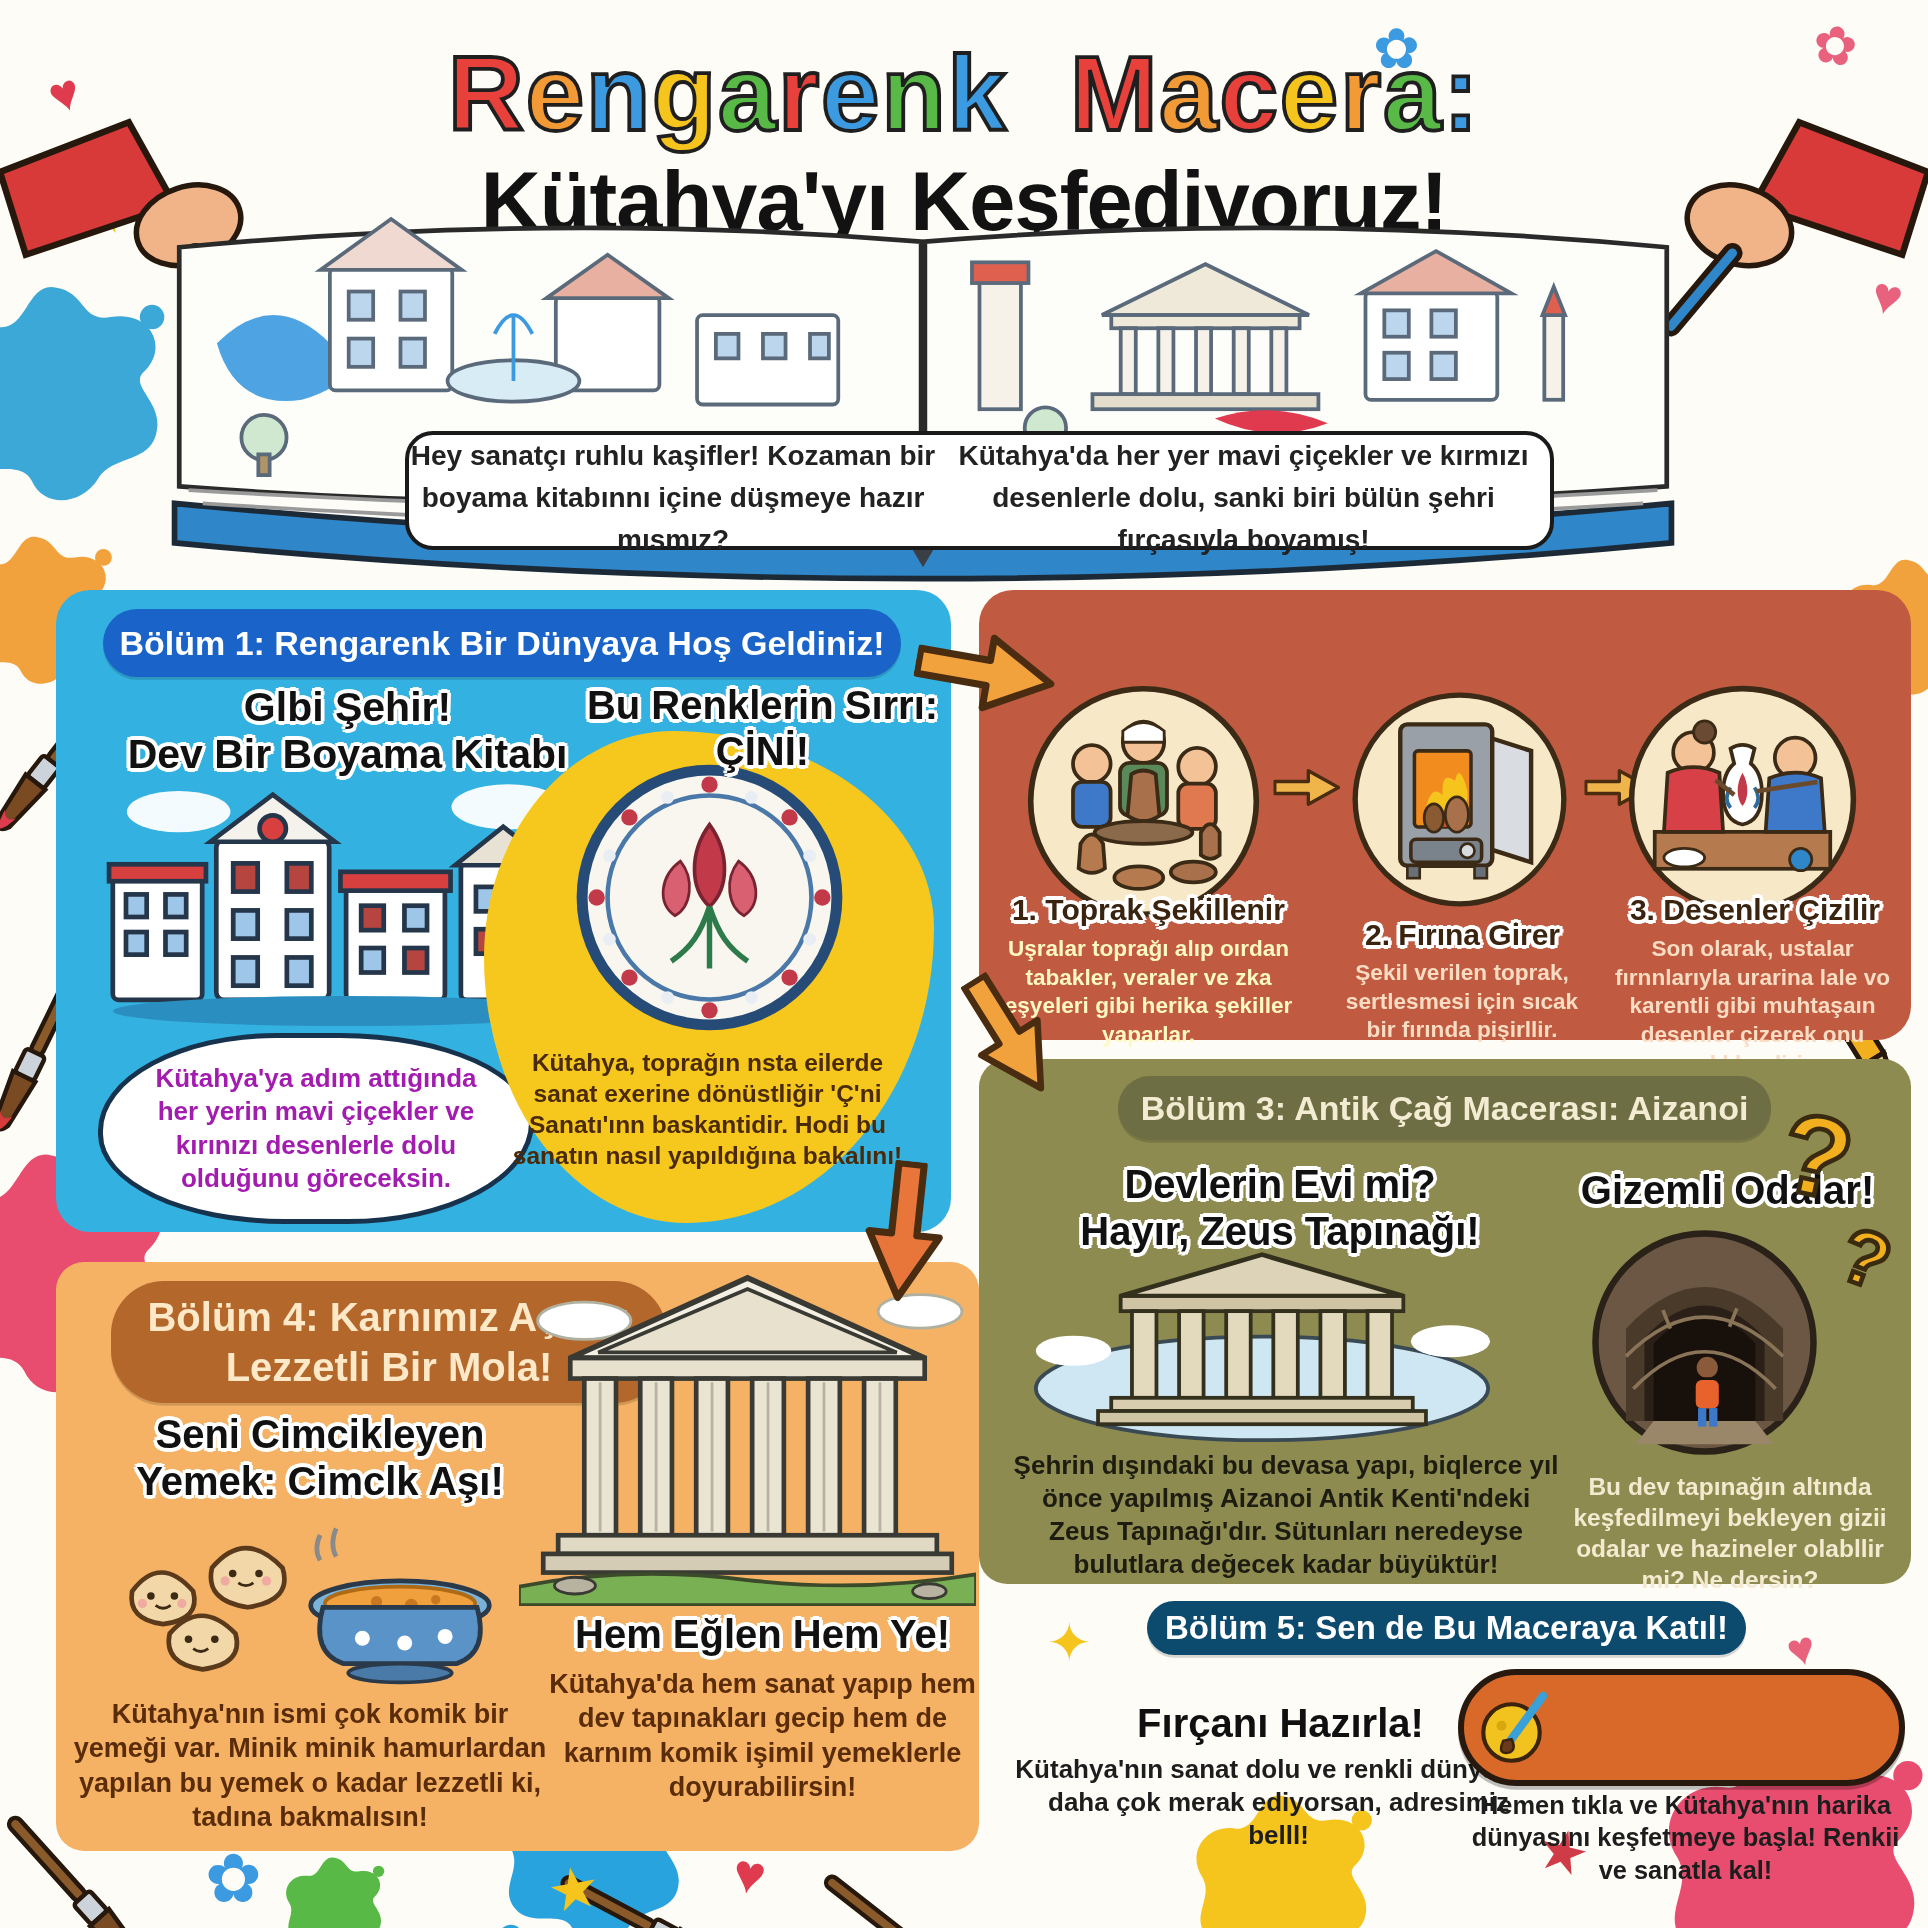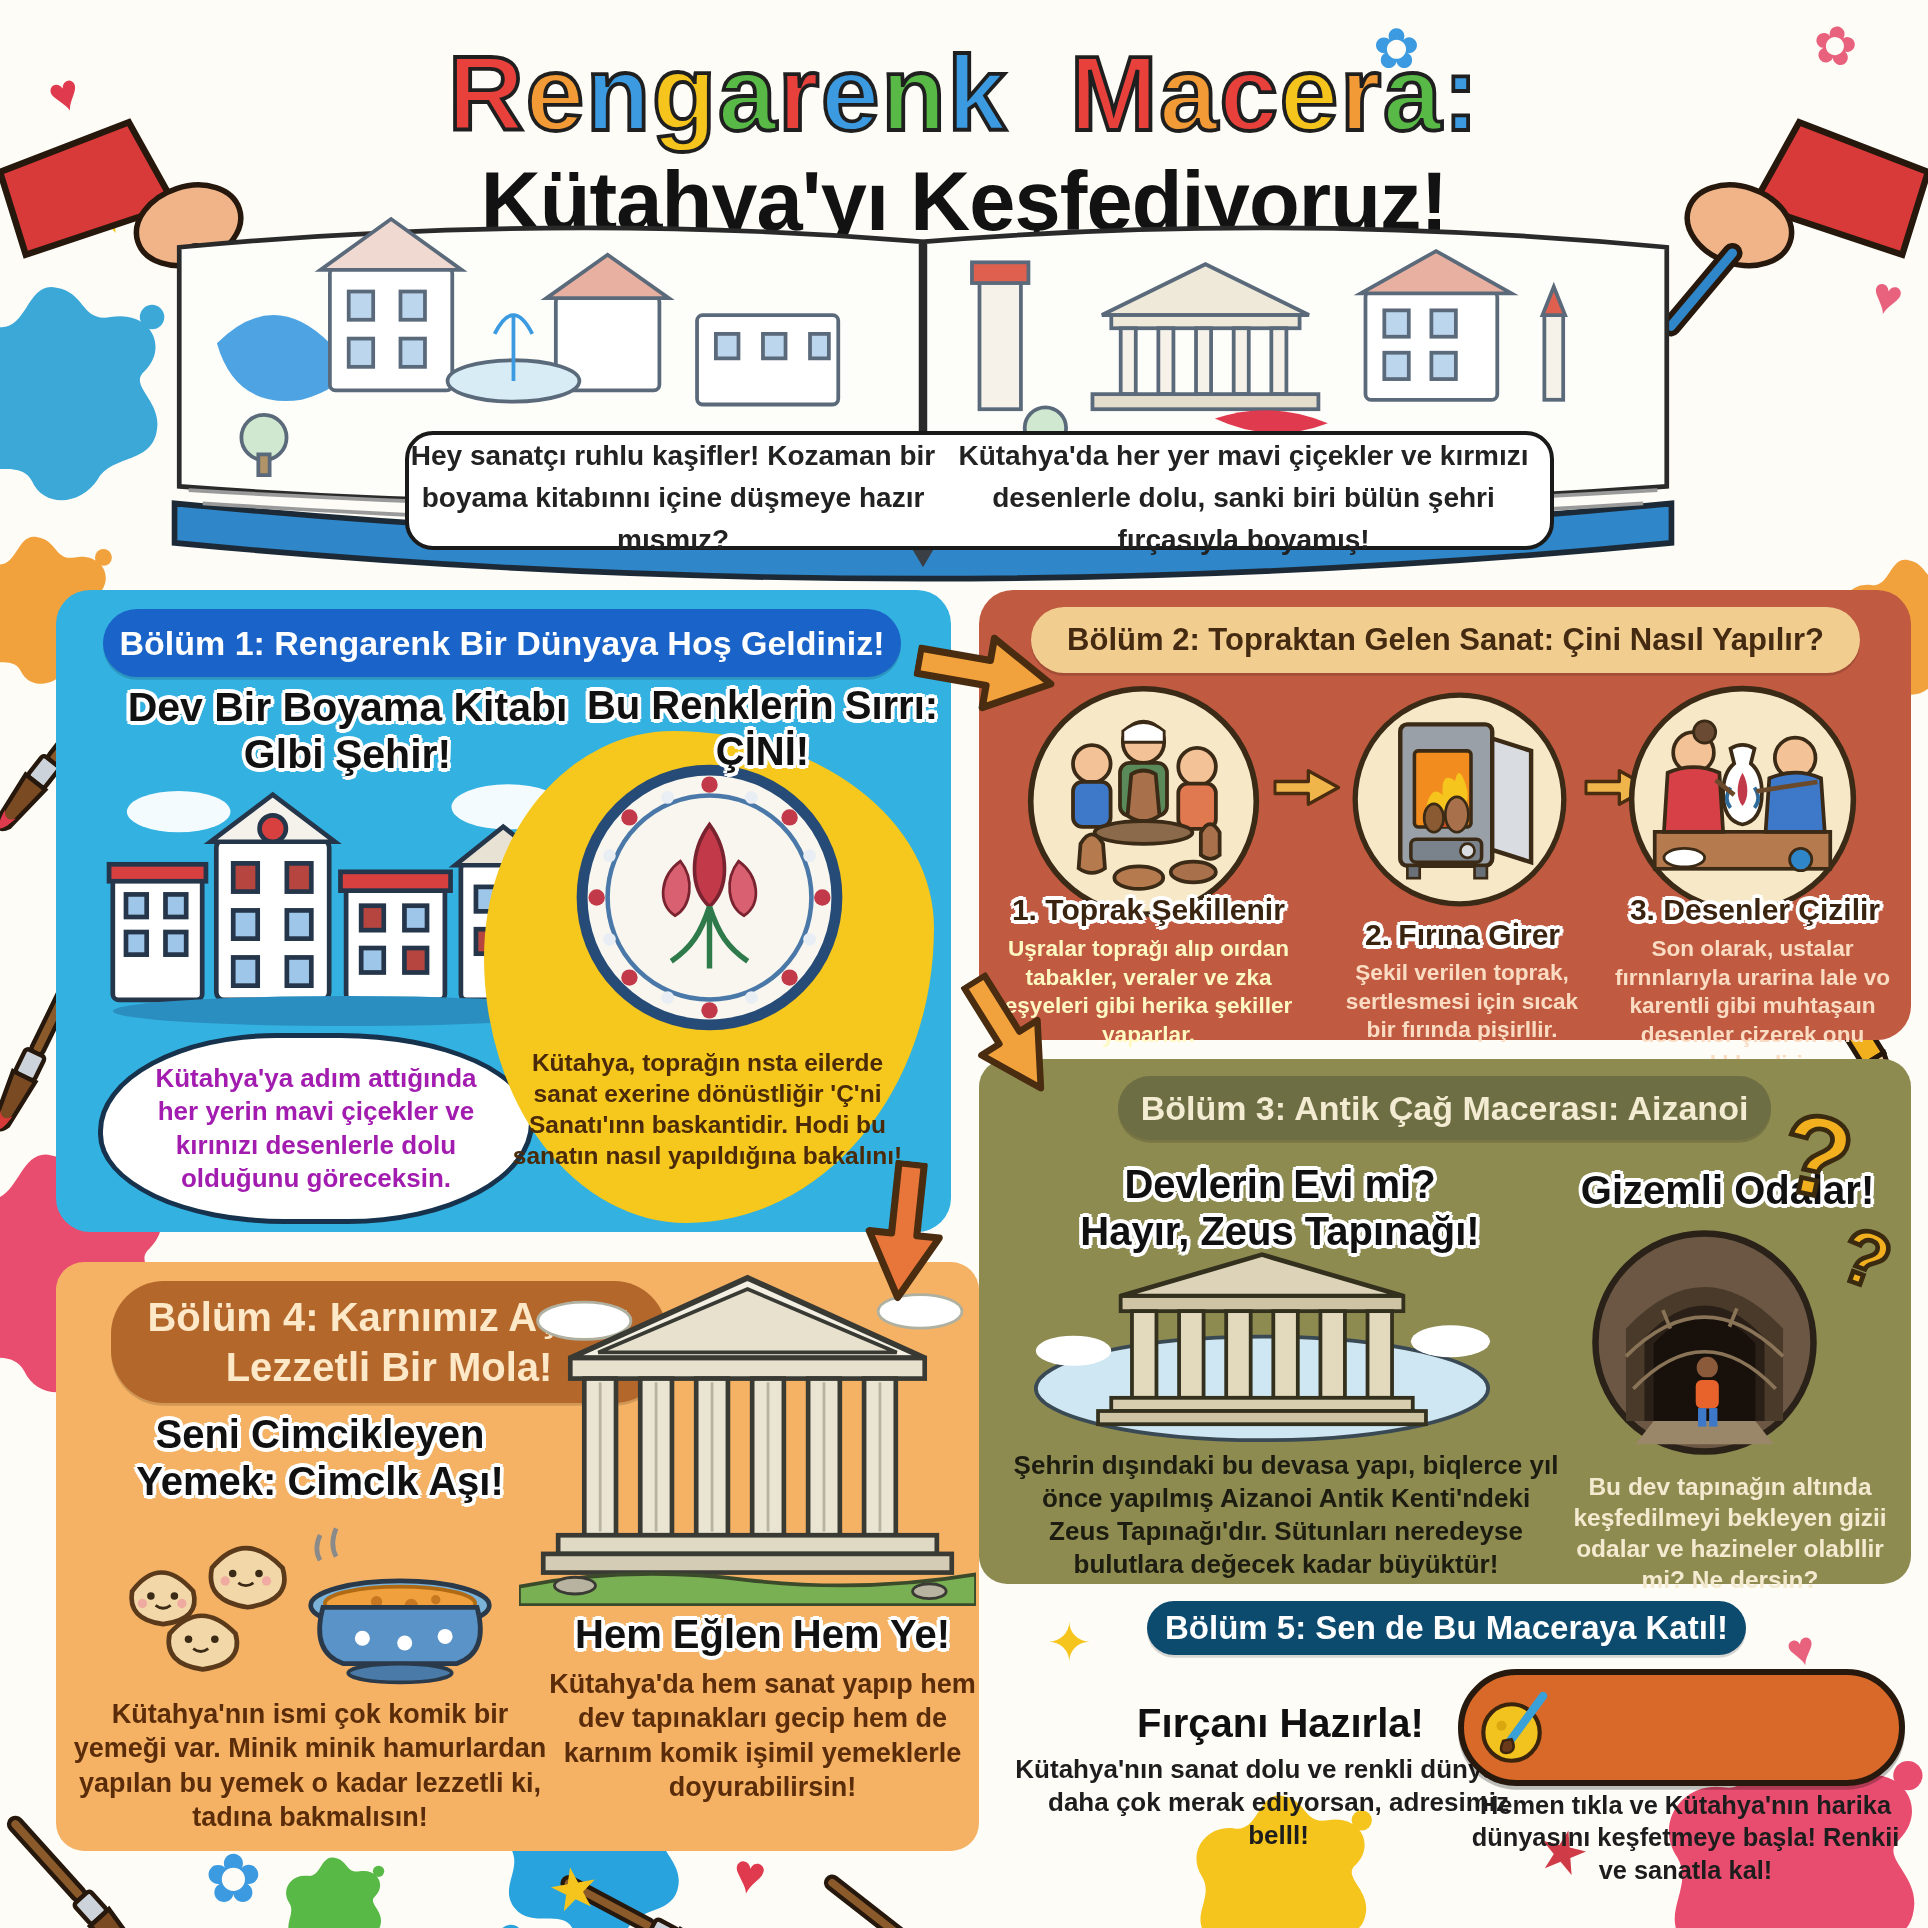--- a/index.html
+++ b/index.html
@@ -209,22 +209,22 @@
     </svg>
   <svg class="abs" style="left:834px;top:1188px;width:141px;height:87px;color:#e8763a;transform:rotate(96deg);z-index:5" viewBox="0 0 150 92" width="141" height="87">
       <use href="#sym-arrow"></use>
     </svg>
 
   <div class="panel" style="left:56px;top:590px;width:895px;height:642px;background:#33b1e1;">
     <div class="pill" style="left:47px;top:19px;width:798px;height:68px;background:#1a63c8;color:#fff;font-size:34px;">
       <span>Bölüm 1: Rengarenk Bir Dünyaya Hoş Geldiniz!</span>
     </div>
     <div class="abs ctr" style="left:28px;top:94px;width:527px;font-size:41px;line-height:1.15;">
+      <div class="ow">Glbi Şehir!</div>
       <div class="ow">Dev Bir Boyama Kitabı</div>
-      <div class="ow">Glbi Şehir!</div>
     </div>
 
     <svg class="abs" viewBox="0 0 540 270" style="left:38px;top:184px;width:508px;height:254px">
       <ellipse cx="90" cy="40" rx="55" ry="22" fill="#ffffff" opacity="0.95"></ellipse>
       <ellipse cx="440" cy="35" rx="60" ry="24" fill="#ffffff" opacity="0.95"></ellipse>
       <g stroke="#25364a" stroke-width="5" fill="#ffffff">
         <rect x="20" y="110" width="95" height="130" rx="6"></rect>
         <rect x="16" y="96" width="103" height="18" fill="#d84040"></rect>
         <rect x="34" y="128" width="22" height="24" fill="#9ec6e8"></rect>
           <rect x="76" y="128" width="22" height="24" fill="#9ec6e8"></rect>
@@ -294,23 +294,20 @@
         <path d="M118,110 C96,126 92,156 112,170 C130,160 134,130 118,110 Z" fill="#d86070" stroke="#7a2330" stroke-width="3"></path>
         <path d="M182,110 C204,126 208,156 188,170 C170,160 166,130 182,110 Z" fill="#d86070" stroke="#7a2330" stroke-width="3"></path>
         <path d="M150,160 C140,190 130,205 108,220 M150,160 C160,190 170,205 192,220" fill="none" stroke="#2e7a4a" stroke-width="6"></path>
         <path d="M150,160 L150,228" stroke="#2e7a4a" stroke-width="6"></path>
       </svg>
       <div class="abs body-txt" style="left:26px;top:316px;width:395px;font-size:24.5px;color:#4a2a08;font-weight:800;">Kütahya, toprağın nsta eilerde sanat exerine dönüstliğir 'Ç'ni Sanatı'ınn baskantidir. Hodi bu sanatın nasıl yapıldığına bakalını!</div>
     </div>
   </div>
 
   <div class="panel" style="left:979px;top:590px;width:932px;height:450px;background:#c05a40;">
-    <div class="pill" style="left:52px;top:17px;width:829px;height:66px;background:#f2cd90;color:#452a12;font-size:31px;">
-      <span>Bölüm 2: Topraktan Gelen Sanat: Çini Nasıl Yapılır?</span>
-    </div>
 
     <svg class="abs" viewBox="0 0 250 250" style="left:47px;top:94px;width:235px;height:235px">
       <ellipse cx="125" cy="125" rx="120" ry="120" fill="#f7e8c8" stroke="#3a2a16" stroke-width="6"></ellipse>
       <circle cx="70" cy="85" r="20" fill="#f3c296" stroke="#3a2a16" stroke-width="4"></circle>
       <rect x="50" y="104" width="40" height="48" rx="10" fill="#3e78c8" stroke="#3a2a16" stroke-width="4"></rect>
       <circle cx="125" cy="62" r="22" fill="#f3c296" stroke="#3a2a16" stroke-width="4"></circle>
       <path d="M103,50 Q125,32 147,50 L147,62 L103,62 Z" fill="#fff" stroke="#3a2a16" stroke-width="3"></path>
       <rect x="100" y="84" width="50" height="56" rx="10" fill="#5a8a5a" stroke="#3a2a16" stroke-width="4"></rect>
       <circle cx="182" cy="88" r="20" fill="#f3c296" stroke="#3a2a16" stroke-width="4"></circle>
       <rect x="162" y="106" width="40" height="48" rx="10" fill="#e07850" stroke="#3a2a16" stroke-width="4"></rect>

